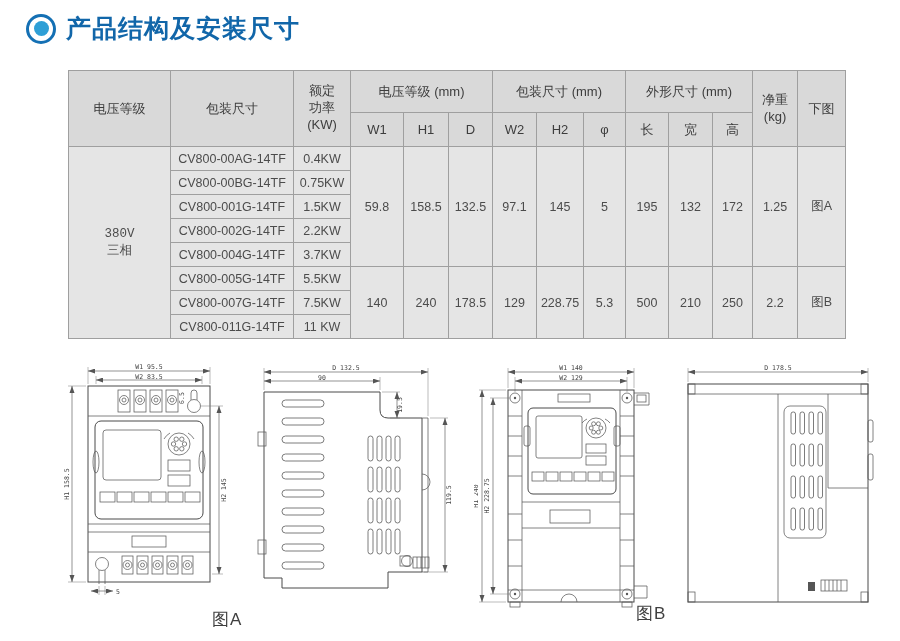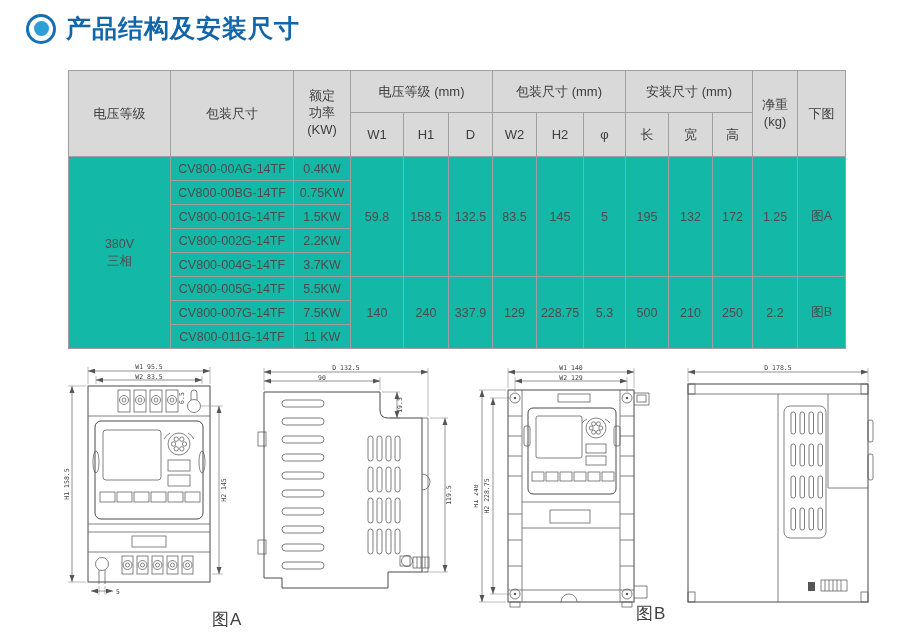--- a/index.html
+++ b/index.html
@@ -8,27 +8,27 @@
   
   .page-header{position:absolute;left:26px;top:12px;display:flex;align-items:center;gap:10px;}
   .bullet-ring{width:24px;height:24px;border:3px solid #1470b4;border-radius:50%;display:flex;align-items:center;justify-content:center;}
   .bullet-dot{width:15px;height:15px;border-radius:50%;background:#2e9fd6;}
   .page-title{font-size:25px;font-weight:700;color:#1166a9;letter-spacing:1px;}
 
   
   table.spec{position:absolute;left:68px;top:70px;width:777px;border-collapse:collapse;table-layout:fixed;}
   table.spec th,table.spec td{border:1px solid #9f9f9f;text-align:center;vertical-align:middle;padding:0 1px;overflow:hidden;}
   table.spec th{background:#d9d9d9;font-weight:400;font-size:13px;color:#3d3d3d;}
-  table.spec td{background:#14b8a6;font-size:12.5px;color:#4c4c4c;}
-  tr.hrow1{height:42px;} tr.hrow2{height:44px;}
+  table.spec td{background:#e5e5e5;font-size:12.5px;color:#4c4c4c;}
+  tr.hrow1{height:42px;} tr.hrow2{height:34px;}
   tbody tr{height:24px;}
   .pre{white-space:pre-line;line-height:1.3;}
   td.model{font-size:12px;}
   td.num-sm{font-size:11px;margin-top:28px;}
-  td.edge{border-left:1px solid #ffffff;border-top:1px solid #ffffff;}
+  td.edge{border-left:1px solid #ffffff;border-top:1px solid #ffffff;font-family:Liberation Mono, monospace;}
 
   
   .drw{position:absolute;}
   .ol{fill:none;stroke:#4a4a4a;stroke-width:1;}
   .tl{fill:none;stroke:#5a5a5a;stroke-width:0.75;}
   .vt{fill:none;stroke:#5a5a5a;stroke-width:0.8;}
   .ext{stroke:#777;stroke-width:0.5;}
   .dim{stroke:#666;stroke-width:0.7;marker-start:url(#ms);marker-end:url(#me);}
   .dt{font-family:"DejaVu Sans Mono",monospace;font-size:6.5px;fill:#444;}
   .fig-label{position:absolute;font-size:17px;color:#3f3f3f;letter-spacing:1px;}
@@ -73,21 +73,21 @@
   </colgroup>
   <thead>
     <tr class="hrow1">
       <th rowspan="2">电压等级</th>
       <th rowspan="2">包装尺寸</th>
       <th rowspan="2" class="pre">额定
 功率
 (KW)</th>
       <th colspan="3">电压等级 (mm)</th>
       <th colspan="3">包装尺寸 (mm)</th>
-      <th colspan="3">安装尺寸 (mm)</th>
+      <th colspan="3">外形尺寸 (mm)</th>
       <th rowspan="2" class="pre">净重
 (kg)</th>
       <th rowspan="2">下图</th>
     </tr>
     <tr class="hrow2">
       <th>W1</th>
       <th>H1</th>
       <th>D</th>
       <th>W2</th>
       <th>H2</th>
@@ -99,21 +99,21 @@
   </thead>
   <tbody>
     <tr>
       <td rowspan="8" class="pre edge">380V
 三相</td>
       <td class="model">CV800-00AG-14TF</td>
       <td>0.4KW</td>
       <td rowspan="5">59.8</td>
       <td rowspan="5">158.5</td>
       <td rowspan="5">132.5</td>
-      <td rowspan="5">83.5</td>
+      <td rowspan="5">97.1</td>
       <td rowspan="5">145</td>
       <td rowspan="5">5</td>
       <td rowspan="5">195</td>
       <td rowspan="5">132</td>
       <td rowspan="5">172</td>
       <td rowspan="5">1.25</td>
       <td rowspan="5" class="model">图A</td>
     </tr>
     <tr>
       <td class="model">CV800-00BG-14TF</td>
@@ -129,21 +129,21 @@
     </tr>
     <tr>
       <td class="model">CV800-004G-14TF</td>
       <td>3.7KW</td>
     </tr>
     <tr>
       <td class="model">CV800-005G-14TF</td>
       <td>5.5KW</td>
       <td rowspan="3">140</td>
       <td rowspan="3">240</td>
-      <td rowspan="3">337.9</td>
+      <td rowspan="3">178.5</td>
       <td rowspan="3">129</td>
       <td rowspan="3" class="num-sm">228.75</td>
       <td rowspan="3">5.3</td>
       <td rowspan="3">500</td>
       <td rowspan="3">210</td>
       <td rowspan="3">250</td>
       <td rowspan="3">2.2</td>
       <td rowspan="3" class="model">图B</td>
     </tr>
     <tr>

